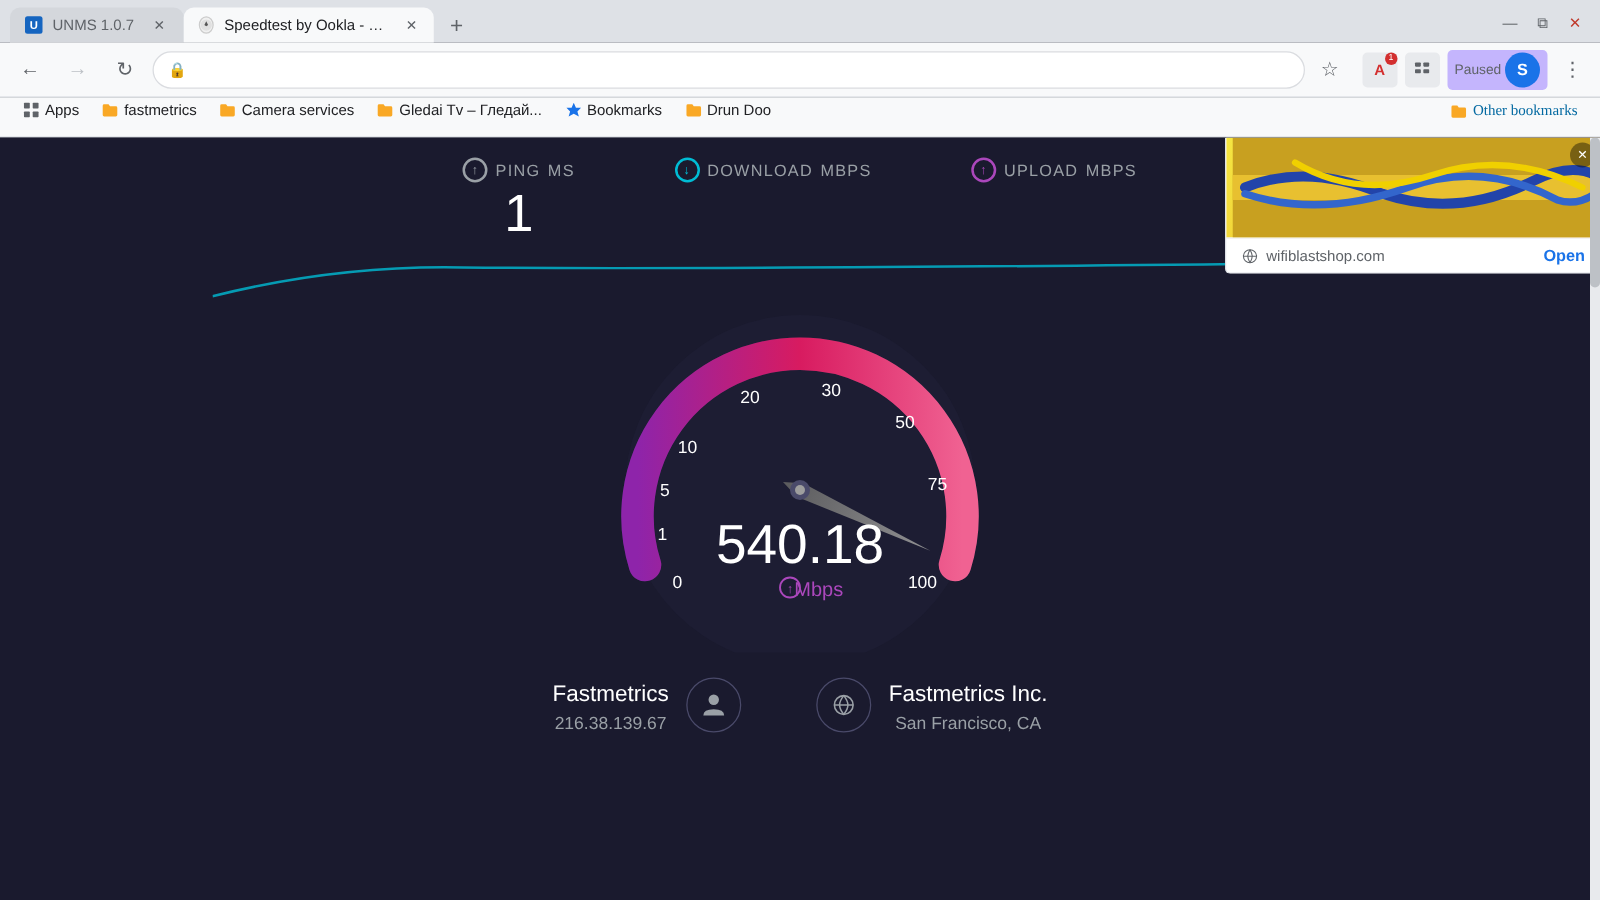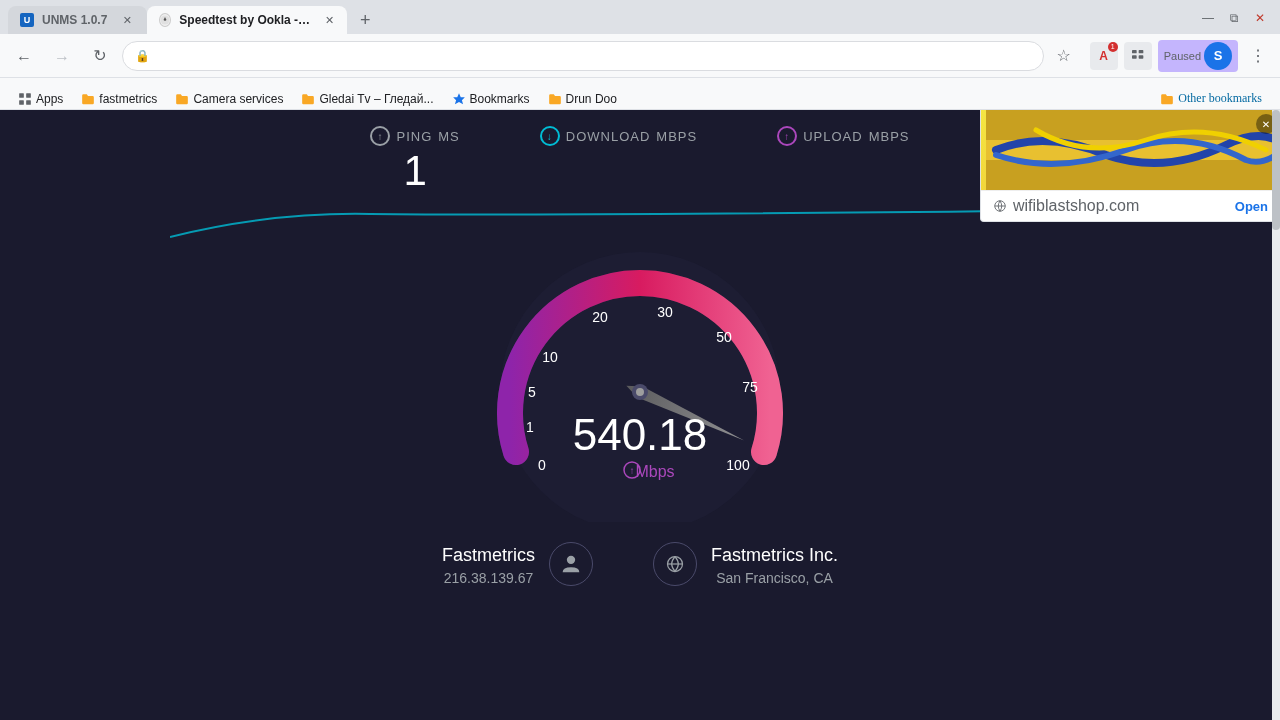--- a/index.html
+++ b/index.html
@@ -6,42 +6,42 @@
     body { font-family: 'Segoe UI', Arial, sans-serif; background: #1a1a2e; width: 1280px; height: 720px; overflow: hidden; }
 
     
     .browser-frame { width: 1280px; height: 720px; display: flex; flex-direction: column; }
     .title-bar { height: 34px; background: #dee1e6; display: flex; align-items: flex-end; padding: 0 8px; user-select: none; }
     .tab { height: 28px; display: flex; align-items: center; padding: 0 12px; border-radius: 8px 8px 0 0; font-size: 12px; gap: 8px; max-width: 200px; }
     .tab.active { background: #f8f9fa; color: #202124; }
     .tab.inactive { background: #d4d7dc; color: #5f6368; }
     .tab-favicon { width: 14px; height: 14px; border-radius: 2px; background: #1565c0; display: flex; align-items: center; justify-content: center; color: white; font-size: 9px; font-weight: bold; }
     .tab-favicon.speedtest { background: #e0e0e0; border-radius: 50%; display: flex; align-items: center; justify-content: center; }
-    .tab-title { white-space: nowrap; overflow: hidden; text-overflow: ellipsis; max-width: 140px; font-weight: bold; }
+    .tab-title { white-space: nowrap; overflow: hidden; text-overflow: ellipsis; max-width: 140px; }
     .tab-close { margin-left: 4px; width: 16px; height: 16px; border-radius: 50%; display: flex; align-items: center; justify-content: center; font-size: 11px; cursor: pointer; color: #5f6368; }
     .new-tab-btn { width: 28px; height: 28px; display: flex; align-items: center; justify-content: center; font-size: 18px; color: #5f6368; cursor: pointer; border-radius: 50%; margin-left: 4px; }
     .window-controls { margin-left: auto; display: flex; gap: 2px; align-items: center; margin-bottom: 4px; }
     .win-btn { width: 24px; height: 24px; border-radius: 4px; display: flex; align-items: center; justify-content: center; font-size: 12px; color: #5f6368; cursor: pointer; }
 
     
     .nav-bar { height: 44px; background: #f8f9fa; display: flex; align-items: center; padding: 0 8px; gap: 6px; border-bottom: 1px solid #dee1e6; }
     .nav-btn { width: 32px; height: 32px; border-radius: 50%; display: flex; align-items: center; justify-content: center; font-size: 16px; color: #5f6368; cursor: pointer; }
     .nav-btn.disabled { color: #bdc1c6; cursor: default; }
     .address-bar { flex: 1; height: 30px; background: #fff; border-radius: 15px; display: flex; align-items: center; padding: 0 12px; gap: 6px; border: 1px solid #dadce0; font-size: 13px; color: #202124; }
     .address-lock { color: #5f6368; font-size: 12px; }
     .address-text { flex: 1; color: #202124; font-size: 14px; }
     .star-btn { width: 28px; height: 28px; display: flex; align-items: center; justify-content: center; color: #5f6368; font-size: 16px; cursor: pointer; }
     .profile-area { display: flex; align-items: center; gap: 6px; margin-left: 6px; }
     .profile-icon { width: 28px; height: 28px; border-radius: 50%; background: #1a73e8; display: flex; align-items: center; justify-content: center; color: white; font-size: 13px; font-weight: bold; }
     .ext-icon { width: 28px; height: 28px; border-radius: 4px; display: flex; align-items: center; justify-content: center; font-size: 13px; cursor: pointer; }
     .pause-badge { background: #c4b5fd; border-radius: 4px; padding: 2px 6px; font-size: 11px; color: #5f6368; cursor: pointer; display: flex; align-items: center; gap: 3px; }
     .menu-btn { width: 28px; height: 28px; display: flex; align-items: center; justify-content: center; font-size: 16px; color: #5f6368; cursor: pointer; border-radius: 4px; }
 
     
-    .bookmarks-bar { height: 32px; background: #f8f9fa; display: flex; align-items: flex-end; padding: 0 10px; gap: 2px; border-bottom: 1px solid #dee1e6; font-size: 12px; }
+    .bookmarks-bar { height: 32px; background: #f8f9fa; display: flex; align-items: flex-start; padding: 0 10px; gap: 2px; border-bottom: 1px solid #dee1e6; font-size: 12px; }
     .bookmark-item { display: flex; align-items: center; gap: 4px; padding: 3px 8px; border-radius: 4px; cursor: pointer; color: #202124; white-space: nowrap; }
     .other-bookmarks { margin-left: auto; display: flex; align-items: center; gap: 4px; padding: 3px 8px; border-radius: 4px; cursor: pointer; color: #0369a1; font-family: Liberation Serif, serif; }
 
     
     .page-content { flex: 1; background: #1a1a2e; display: flex; flex-direction: column; overflow: hidden; position: relative; }
 
     
     .stats-bar { display: flex; justify-content: center; gap: 80px; padding: 16px 0 4px; }
     .stat-item { display: flex; flex-direction: column; align-items: center; gap: 2px; }
     .stat-header { display: flex; align-items: center; gap: 6px; font-size: 13px; color: #9aa0a6; text-transform: uppercase; letter-spacing: 1px; font-weight: 500; }
@@ -67,21 +67,21 @@
     .info-sub { font-size: 14px; color: #9aa0a6; }
     .info-icon-wrap { width: 44px; height: 44px; border-radius: 50%; border: 1px solid #4a4a6a; display: flex; align-items: center; justify-content: center; color: #9aa0a6; font-size: 18px; margin-bottom: 2px; }
     .info-block { display: flex; align-items: center; gap: 14px; }
 
     
     .ad-panel { position: absolute; top: 0; right: 0; width: 300px; background: #fff; border-left: 1px solid #dee1e6; border-bottom: 1px solid #dee1e6; border-radius: 0 0 0 4px; overflow: hidden; }
     .ad-image { width: 100%; height: 80px; background: linear-gradient(135deg, #f5e642, #e6a020); display: flex; align-items: center; justify-content: center; font-size: 40px; }
     .ad-text { padding: 8px 12px; font-size: 13px; color: #333; line-height: 1.4; }
     .ad-text a { color: #1a73e8; text-decoration: none; }
     .ad-footer { display: flex; align-items: center; justify-content: space-between; padding: 6px 12px; border-top: 1px solid #eee; }
-    .ad-site { display: flex; align-items: center; gap: 6px; font-size: 16px; color: #5f6368; }
+    .ad-site { display: flex; align-items: center; gap: 6px; font-size: 12px; color: #5f6368; }
     .ad-open { color: #1a73e8; font-size: 13px; font-weight: 700; cursor: pointer; text-decoration: none; }
     .ad-close { position: absolute; top: 4px; right: 4px; width: 20px; height: 20px; border-radius: 50%; background: rgba(0,0,0,0.4); color: white; display: flex; align-items: center; justify-content: center; font-size: 10px; cursor: pointer; }
 
     
     .scrollbar { position: absolute; right: 0; top: 0; bottom: 0; width: 8px; background: #e8eaed; }
     .scrollbar-thumb { position: absolute; top: 0; width: 8px; height: 120px; background: #bdc1c6; border-radius: 4px; }
   </style>
 </head>
 <body>
 

